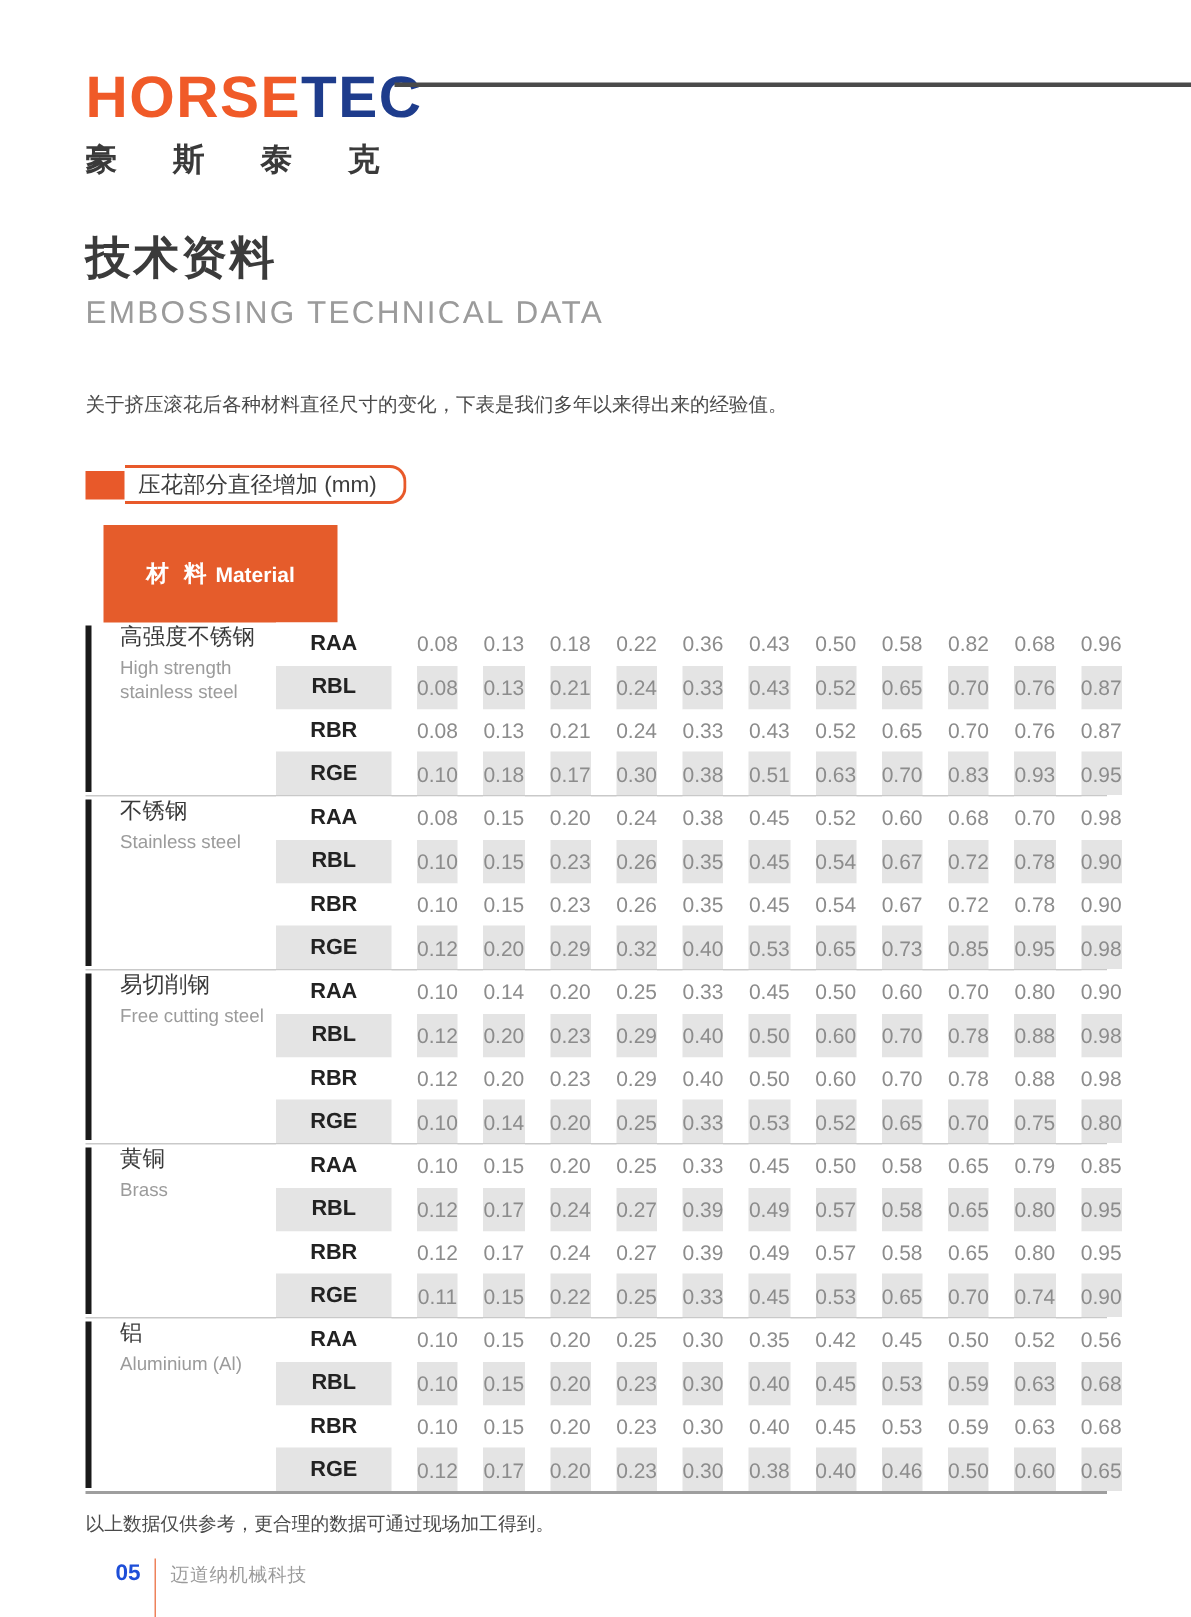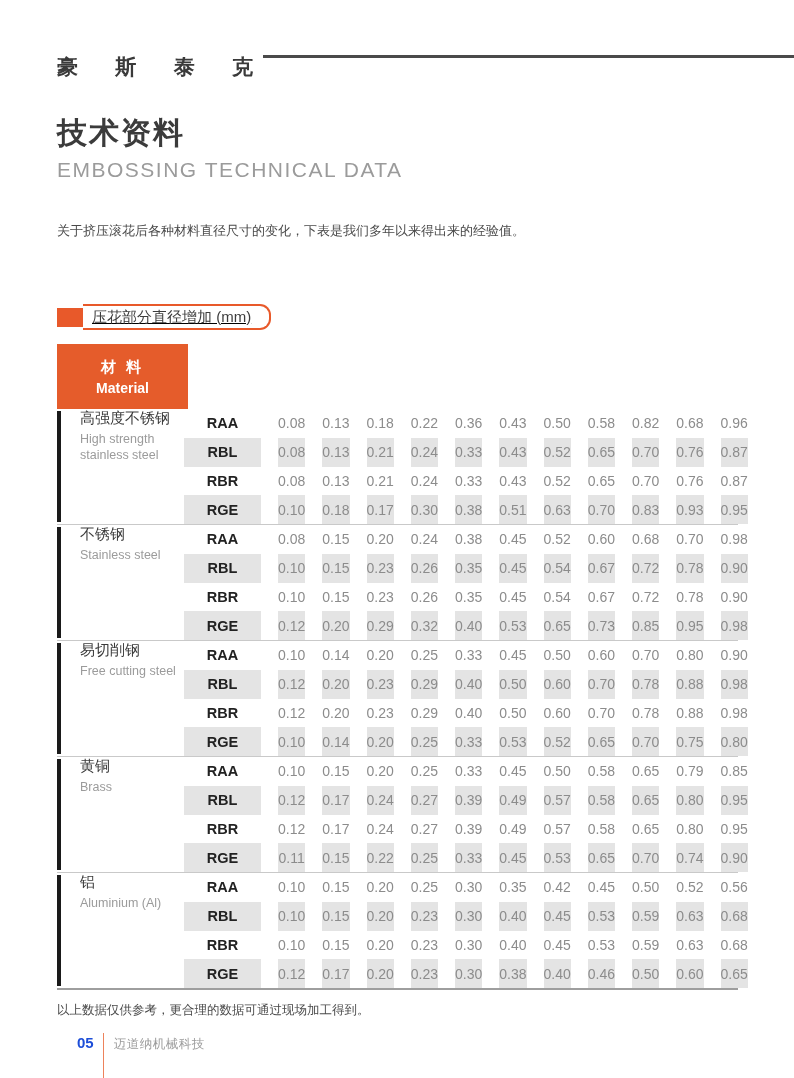--- a/index.html
+++ b/index.html
@@ -20,31 +20,31 @@
   .logo-text .tec { color:#1E3C8C; }
   .logo-cn { display:flex; justify-content:space-between; width:196px; margin-top:7px;
              font-size:21px; font-weight:bold; color:#3a3a3a; }
 
   
   .title-block h1 { margin-top:32px; font-size:30px; font-weight:bold; color:#3b3b3b; letter-spacing:2px; }
   .title-block h2 { margin-top:4px; font-size:21px; font-weight:normal; color:#9b9b9b; letter-spacing:1.5px; }
   .title-block p  { margin-top:40px; font-size:13px; color:#4a4a4a; }
 
   
-  .section-label { margin-top:64px; display:flex; align-items:center; height:26px;text-decoration:underline; }
+  .section-label { margin-top:31px; display:flex; align-items:center; height:26px; }
   .label-square { width:26px; height:19px; background:#E8592A; flex:0 0 auto; }
   .label-bubble { height:26px; display:flex; align-items:center; padding:0 18px 0 9px;
                   border:2px solid #E8592A; border-left:none; border-radius:0 11px 11px 0;
                   font-size:15px; color:#3d3d3d; }
 
   
   .dtable { margin-top:14px; width:681px; }
   .thead { display:flex; }
-  .mat-head { width:131px; background:#E55C2B; color:#ffffff; height:65px;
-              display:flex; flex-direction:column; align-items:center; justify-content:center; gap:3px; }
+  .mat-head { width:156px; background:#E55C2B; color:#ffffff; height:65px;
+              display:flex; flex-direction:row; align-items:center; justify-content:center; gap:3px;margin-left:12px; }
   .mat-head .cn { font-size:15px; font-weight:bold; letter-spacing:3px; }
   .mat-head .en { font-size:14px; font-weight:bold; }
   .right-head { flex:1; margin-left:4px; display:flex; flex-direction:column; }
   .pitch-head { background:#E55C2B; color:#ffffff; height:32px; margin-bottom:3px;
                 display:flex; align-items:center; justify-content:center;
                 font-size:16px; font-weight:bold; letter-spacing:3px; }
   .sub-head { display:grid; grid-template-columns:77px repeat(11,1fr); column-gap:3px; height:30px; }
   .sub-head .cell { background:#E55C2B; color:#ffffff; font-size:14px; font-weight:bold;
                     display:flex; align-items:center; justify-content:center; }
   .sub-head .type-head { letter-spacing:4px; font-size:15px; }
@@ -70,20 +70,23 @@
   .company { font-size:12.5px; color:#9b9b9b; padding-top:3px; letter-spacing:0.5px; }
 </style>
 </head>
 <body>
 
 <div class="page">
 
   <div class="top-rule"></div>
 
   <header class="logo-block">
+    <div class="logo-text">
+      <span class="horse">HORSE</span><span class="tec">TEC</span>
+    </div>
     <div class="logo-cn">
         <span>豪</span>
         <span>斯</span>
         <span>泰</span>
         <span>克</span>
       </div>
   </header>
 
   <section class="title-block">
     <h1>技术资料</h1>

